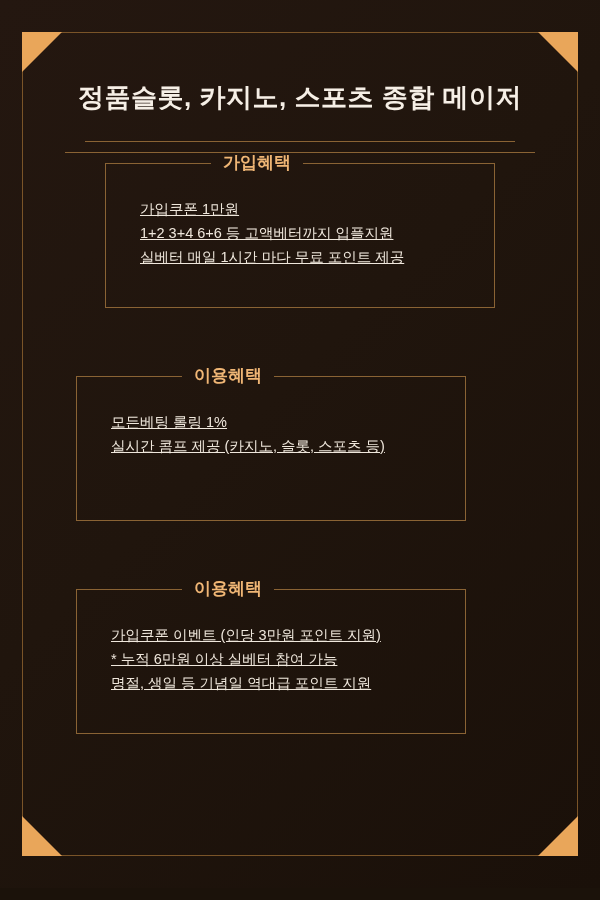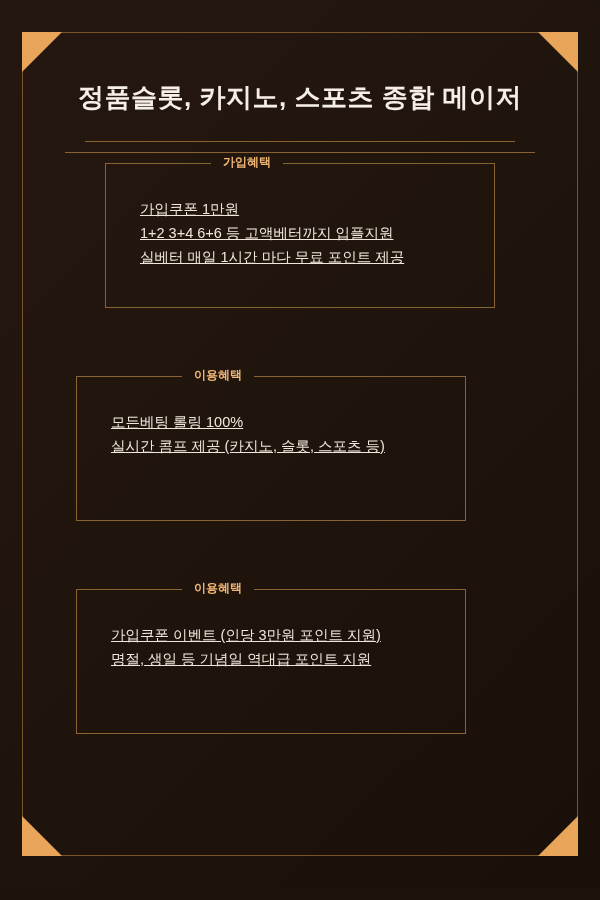--- a/index.html
+++ b/index.html
@@ -124,21 +124,21 @@
     align-items: center;
   }
   .bracket-top .seg {
     height: 1px;
     background: #8a6334;
   }
   .seg.left { width: 105px; }
   .seg.right { flex: 1; }
   .bracket-title {
     color: #f0b675;
-    font-size: 12px;
+    font-size: 17px;
     font-weight: bold;
     white-space: nowrap;
     padding: 0 12px;
     transform: translateY(-1px);
   }
 
   .lines {
     padding: 34px 0 0 34px;
   }
   .line {
@@ -185,34 +185,35 @@
     </div>
 
     <div class="section">
       <div class="bracket">
         <div class="bracket-top">
           <div class="seg left"></div>
           <div class="bracket-title">이용혜택</div>
           <div class="seg right"></div>
         </div>
         <div class="lines">
-          <div class="line">모든베팅 롤링 100%</div>
+          <div class="line">모든베팅 롤링 1%</div>
           <div class="line">실시간 콤프 제공 (카지노, 슬롯, 스포츠 등)</div>
         </div>
       </div>
     </div>
 
     <div class="section">
       <div class="bracket">
         <div class="bracket-top">
           <div class="seg left"></div>
           <div class="bracket-title">이용혜택</div>
           <div class="seg right"></div>
         </div>
         <div class="lines">
           <div class="line">가입쿠폰 이벤트 (인당 3만원 포인트 지원)</div>
+          <div class="line">* 누적 6만원 이상 실베터 참여 가능</div>
           <div class="line">명절, 생일 등 기념일 역대급 포인트 지원</div>
         </div>
       </div>
     </div>
 
   </div>
 </div>
 
 </body></html>

